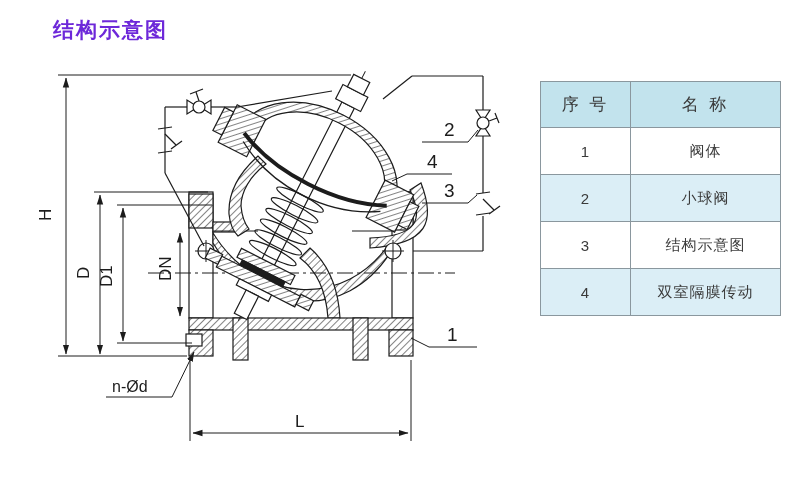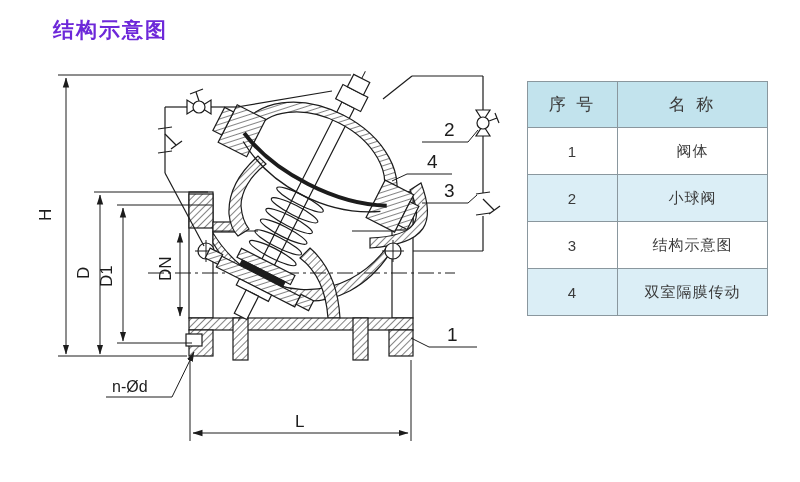--- a/index.html
+++ b/index.html
@@ -6,21 +6,21 @@
   body{
     width:800px;height:482px;position:relative;overflow:hidden;
     background:#ffffff;font-family:"Liberation Sans","DejaVu Sans",sans-serif;
   }
   .title{
     position:absolute;left:53px;top:16px;margin:0;
     font-size:21px;font-weight:bold;letter-spacing:2px;color:#6d28d9;
   }
   svg.drawing{position:absolute;left:0;top:0;}
   table.parts{
-    position:absolute;left:527px;top:81px;width:240px;
+    position:absolute;left:540px;top:81px;width:240px;
     border-collapse:collapse;table-layout:fixed;
   }
   .parts th,.parts td{
     border:1px solid #8a979e;text-align:center;vertical-align:middle;
     color:#3a3a3a;padding:0;
   }
   .parts col.c1{width:90px;}
   .parts col.c2{width:150px;}
   .parts th{
     background:#c2e3ed;height:45px;font-size:17px;font-weight:500;letter-spacing:3px;

